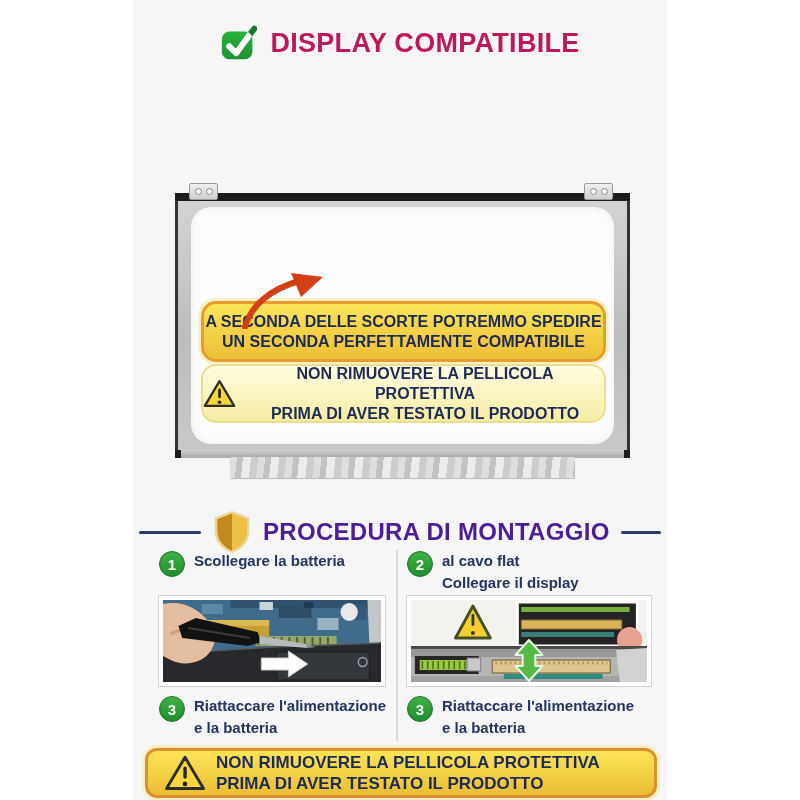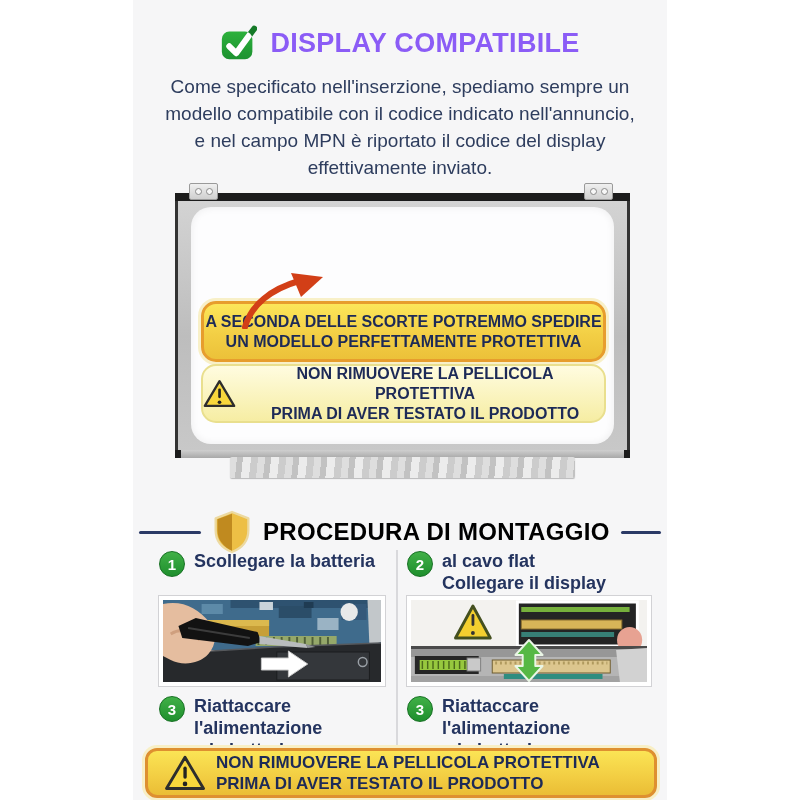--- a/index.html
+++ b/index.html
@@ -7,21 +7,21 @@
     width:800px;height:800px;background:#ffffff;position:relative;overflow:hidden;
     font-family:"Liberation Sans", sans-serif;
   }
   .content{
     position:absolute;left:133px;top:0;width:534px;height:800px;
     background:#f6f6f7;
   }
   
   .header-row{position:absolute;top:25px;left:0;right:0;display:flex;align-items:center;justify-content:center;gap:13px;}
   .check-icon svg{display:block;}
-  .page-title{margin:0;font-size:27px;font-weight:700;color:#8b5cf6;letter-spacing:.3px;}
+  .page-title{margin:0;font-size:27px;font-weight:700;color:#be185d;letter-spacing:.3px;}
   .intro{
     position:absolute;top:73px;left:26px;width:482px;margin:0;text-align:center;
     font-size:19px;line-height:27px;color:#2e3d5e;
   }
   
   .panel{position:absolute;top:183px;left:42px;width:455px;height:295px;}
   .bracket{position:absolute;top:0;width:27px;height:15px;background:linear-gradient(#f0f0f0,#cfcfcf);
     border:1px solid #9a9a9a;border-radius:2px;z-index:3;display:flex;align-items:center;justify-content:center;gap:4px;}
   .bracket i{width:5px;height:5px;border-radius:50%;background:#f7f7f7;border:1px solid #8a8a8a;}
   .bracket-l{left:14px;}
@@ -49,32 +49,32 @@
     box-shadow:0 0 0 3px #f8f0c8;}
   .note-pale{top:157px;border:2px solid #e9df8e;
     background:linear-gradient(180deg,#fffce0,#f6eda3);}
   .warn-icon svg{display:block;}
   
   .proc-header{position:absolute;top:510px;left:6px;right:6px;height:44px;
     display:flex;align-items:center;justify-content:center;gap:11px;}
   .rule{height:3px;background:#2b3a66;border-radius:2px;}
   .rule-l{width:62px;}
   .rule-r{flex:1;max-width:102px;}
-  .proc-title{margin:0;font-size:24px;font-weight:700;color:#000000;letter-spacing:.3px;white-space:nowrap;}
+  .proc-title{margin:0;font-size:24px;font-weight:700;color:#4c1d95;letter-spacing:.3px;white-space:nowrap;}
   .shield-icon svg{display:block;}
   
   .cols{position:absolute;top:550px;left:26px;right:14px;display:flex;align-items:flex-start;}
   .col-left{width:228px;flex:none;}
   .col-divider{width:2px;align-self:stretch;background:#d9d9dc;margin:0 9px 0 9px;}
   .col-right{flex:1;}
   .step{display:flex;align-items:flex-start;gap:9px;min-height:46px;}
   .step-num{flex:none;width:24px;height:24px;border-radius:50%;margin-top:1px;
     background:linear-gradient(180deg,#41b047,#1e8f2d);border:1px solid #157022;
     color:#fff;font-weight:700;font-size:15px;display:flex;align-items:center;justify-content:center;}
-  .step-text{font-size:18px;font-weight:700;color:#24345f;line-height:22px;}
+  .step-text{font-size:15px;font-weight:700;color:#24345f;line-height:22px;}
   .step-text span{display:block;}
   .photo{display:block;border:4px solid #ffffff;box-shadow:0 0 0 1px #d2d2d5;background:#fff;}
   .step3{margin-top:9px;}
   
   .banner{
     position:absolute;left:12px;right:10px;bottom:2px;height:50px;border-radius:12px;
     border:3px solid #de9030;background:linear-gradient(180deg,#fbe455,#f2cd42 60%,#eabd35);
     box-shadow:0 0 0 3px #f8efc5;
     display:flex;align-items:center;gap:10px;padding-left:16px;box-sizing:border-box;
   }
@@ -98,42 +98,41 @@
               <stop offset="1" stop-color="#1d9230"></stop>
           </linearGradient>
         </defs>
         <rect x="2" y="7" width="33" height="30" rx="8" fill="url(#ckg)"></rect>
         <path d="M31 12 L37 4" stroke="#157a28" stroke-width="6.5" stroke-linecap="round"></path>
         <path d="M10 23 L17.5 30.5 L36 5" fill="none" stroke="#ffffff" stroke-width="6.5" stroke-linecap="round" stroke-linejoin="round" clip-path="url(#ckclip)"></path>
       </svg>
     </span>
     <h1 class="page-title">DISPLAY COMPATIBILE</h1>
   </div>
-  <p class="intro">Come specificato nell'inserzione, spediamo sempre un modello compatibile con il codice indicato nell'annuncio, e nel campo MPN è riportato il codice del display effettivamente inviato.</p>
 
   <div class="panel">
     <div class="bracket bracket-l">
         <i></i>
         <i></i>
       </div>
     <div class="bracket bracket-r">
         <i></i>
         <i></i>
       </div>
     <div class="panel-topbar"></div>
     <div class="panel-frame"></div>
     <div class="panel-inner">
       <svg class="red-arrow" width="105" height="58" viewBox="0 0 105 58">
         <path d="M14 56 C20 34 40 18 68 10" fill="none" stroke="#d23f17" stroke-width="6" stroke-linecap="round"></path>
         <polygon points="60,2 92,6 70,26" fill="#d23f17"></polygon>
       </svg>
       <div class="note note-gold">
         <div>
           <span>A SECONDA DELLE SCORTE POTREMMO SPEDIRE</span>
-          <span>UN MODELLO PERFETTAMENTE PROTETTIVA</span>
+          <span>UN SECONDA PERFETTAMENTE COMPATIBILE</span>
         </div>
       </div>
       <div class="note note-pale">
         <span class="warn-icon">
           <svg width="33" height="30" viewBox="0 0 36 32">
             <path d="M18 2 L34 29 H2 Z" fill="#f8d73c" stroke="#2d2d2d" stroke-width="2.5" stroke-linejoin="round"></path>
             <rect x="16.6" y="10" width="2.9" height="10.5" rx="1.4" fill="#222"></rect>
             <circle cx="18" cy="25" r="2" fill="#222"></circle>
           </svg>
         </span>

